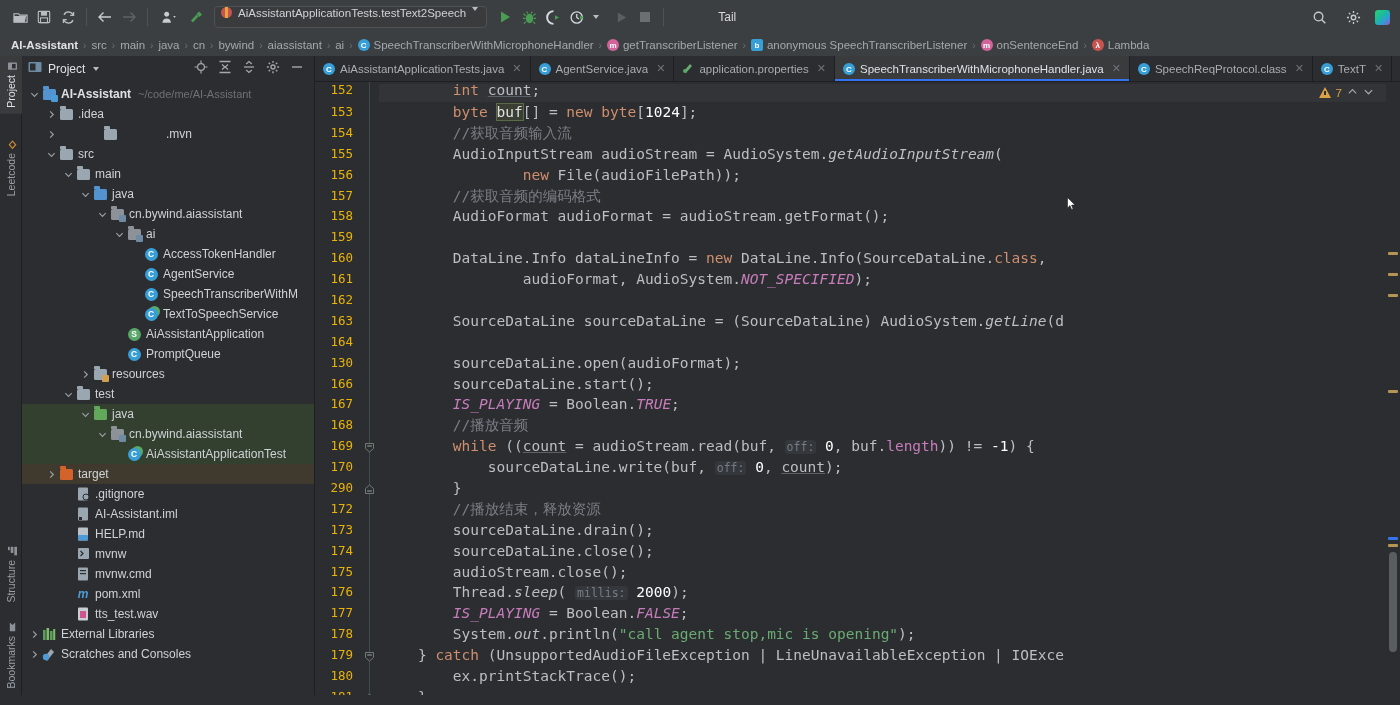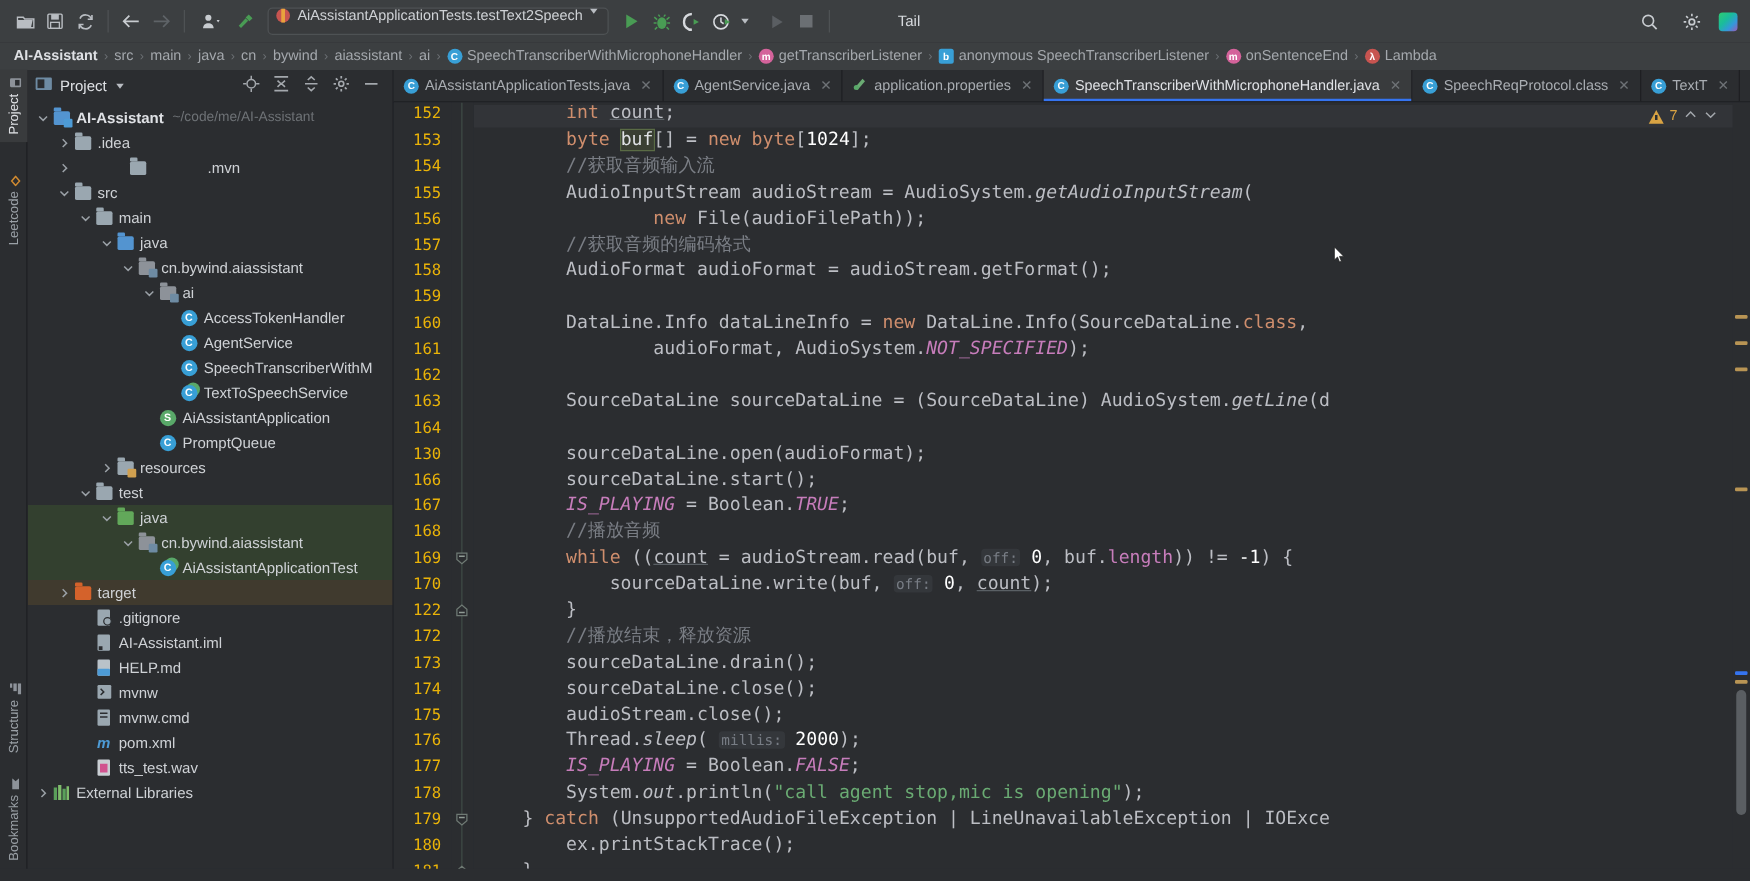--- a/index.html
+++ b/index.html
@@ -683,20 +683,34 @@
             <span class="ficon">
               <svg width="14" height="14" viewBox="0 0 14 14">
                 <rect x="1" y="3" width="2.6" height="10" fill="#5aa05a"></rect>
                 <rect x="4.5" y="1" width="2.6" height="12" fill="#7fbd6c"></rect>
                 <rect x="8" y="4" width="2.6" height="9" fill="#5aa05a"></rect>
                 <rect x="11.2" y="2" width="2" height="11" fill="#7fbd6c"></rect>
               </svg>
             </span>
             <span class="lbl">External Libraries</span>
           </div>
+          <div class="row" style="padding-left: 6px;">
+            <span class="arrow">
+              <svg width="9" height="9" viewBox="0 0 10 10">
+                <path d="M3.5 1.5 7 5l-3.5 3.5" fill="none" stroke="#9aa0a6" stroke-width="1.3"></path>
+              </svg>
+            </span>
+            <span class="ficon">
+              <svg width="14" height="14" viewBox="0 0 14 14">
+                <path d="M2 11 9 2l3 3-7 9z" fill="#9aa7b0"></path>
+                <circle cx="4" cy="10" r="3.2" fill="#4d9bd6"></circle>
+              </svg>
+            </span>
+            <span class="lbl">Scratches and Consoles</span>
+          </div>
         </div>
     </div>
 
     <div class="editor-wrap">
       <div class="tabbar" id="tabbar">
           <div class="etab">
             <span><span style="display:inline-flex;width:12px;height:12px;border-radius:50%;background:#389fd6;color:#fff;font-size:8px;font-weight:bold;align-items:center;justify-content:center;">C</span></span>
             <span>AiAssistantApplicationTests.java</span>
             <span class="x">✕</span>
           </div>
@@ -745,21 +759,21 @@
             <div class="gline">161</div>
             <div class="gline">162</div>
             <div class="gline">163</div>
             <div class="gline">164</div>
             <div class="gline">130</div>
             <div class="gline">166</div>
             <div class="gline">167</div>
             <div class="gline">168</div>
             <div class="gline">169</div>
             <div class="gline">170</div>
-            <div class="gline">122</div>
+            <div class="gline">290</div>
             <div class="gline">172</div>
             <div class="gline">173</div>
             <div class="gline">174</div>
             <div class="gline">175</div>
             <div class="gline">176</div>
             <div class="gline">177</div>
             <div class="gline">178</div>
             <div class="gline">179</div>
             <div class="gline">180</div>
             <div class="gline">181</div>

